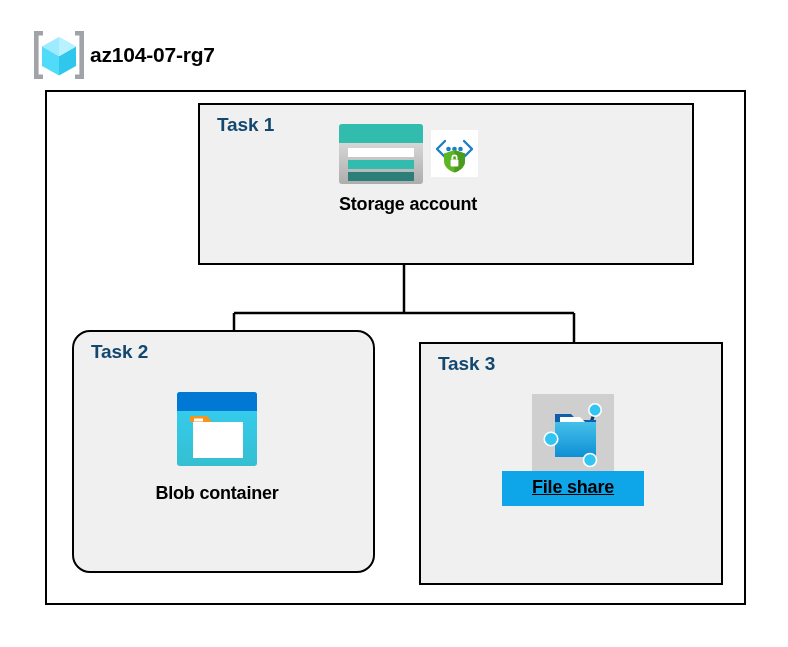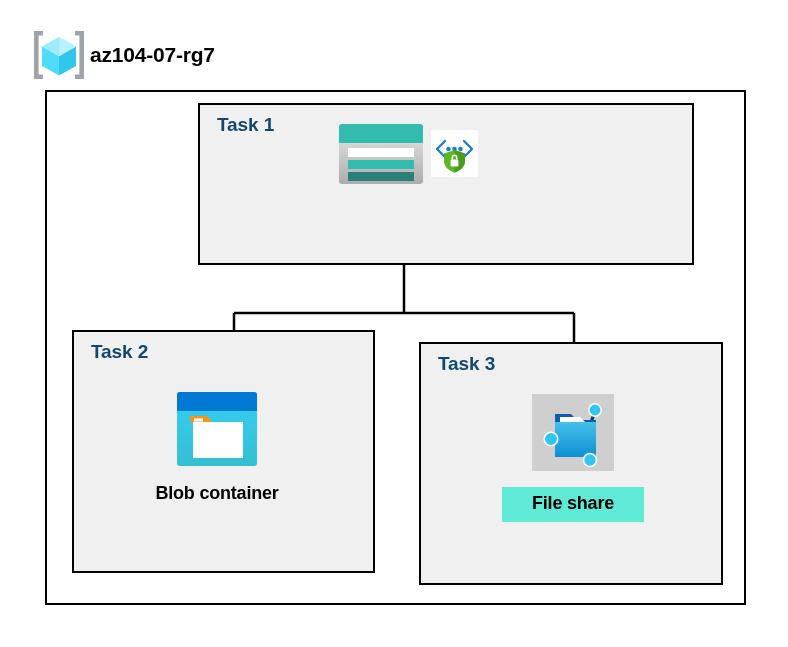--- a/index.html
+++ b/index.html
@@ -60,21 +60,21 @@
   }
 
   
   .task-box {
     position: absolute;
     border: 2px solid #000000;
     box-sizing: border-box;
     background: #f0f0f0;
   }
   .task-1 { left: 198px; top: 103px; width: 496px; height: 162px; }
-  .task-2 { left: 72px;  top: 330px; width: 303px; height: 243px; }
+  .task-2 { left: 72px;  top: 330px; width: 303px; height: 243px; border-radius: 18px; }
   .task-3 { left: 419px; top: 342px; width: 304px; height: 243px; }
 
   .task-label {
     position: absolute;
     left: 17px;
     top: 9px;
     font-size: 19px;
     font-weight: bold;
     color: #12476e;
     letter-spacing: -0.1px;
@@ -127,23 +127,24 @@
     width: 120px;
   }
   .fileshare-icon-wrap {
     background: #cfcfcf;
     padding: 3px 6px 2px 6px;
     display: block;
     line-height: 0;
   }
   .icon-file-share { width: 70px; height: 72px; display: block; }
   .fileshare-caption-wrap {
-    background: #5eead4;
+    background: #0ea5e9;
     padding: 6px 30px 8px 30px;
-    margin-top: 16px;
+    margin-top: 0px;
+    text-decoration: underline;
   }
 
   
   .connectors {
     position: absolute;
     left: 0; top: 0;
     width: 788px;
     height: 647px;
     pointer-events: none;
   }
@@ -229,20 +230,21 @@
                      C17.7 40.8 13 36.5 13 31 V23.5 Z" fill="#5CB624"></path>
             <path d="M23.5 20 L34 23.5 V31 C34 36.5 29.3 40.8 23.5 42.5 Z" fill="#4A9C1C"></path>
 
             <rect x="19.6" y="29.5" width="7.8" height="7" rx="1" fill="#FFFFFF"></rect>
 
             <path d="M21.3 29.5 V27.5 a2.2 2.2 0 0 1 4.4 0 V29.5" fill="none" stroke="#FFFFFF" stroke-width="1.7"></path>
           </svg>
         </span>
       </div>
 
+      <div class="node-caption">Storage account</div>
     </div>
   </div>
 
   <div class="task-box task-2">
     <div class="task-label">Task 2</div>
 
     <div class="node node-blob">
       <span>
         <svg class="icon-blob-container" viewBox="0 0 84 80" xmlns="http://www.w3.org/2000/svg">
           <defs>

